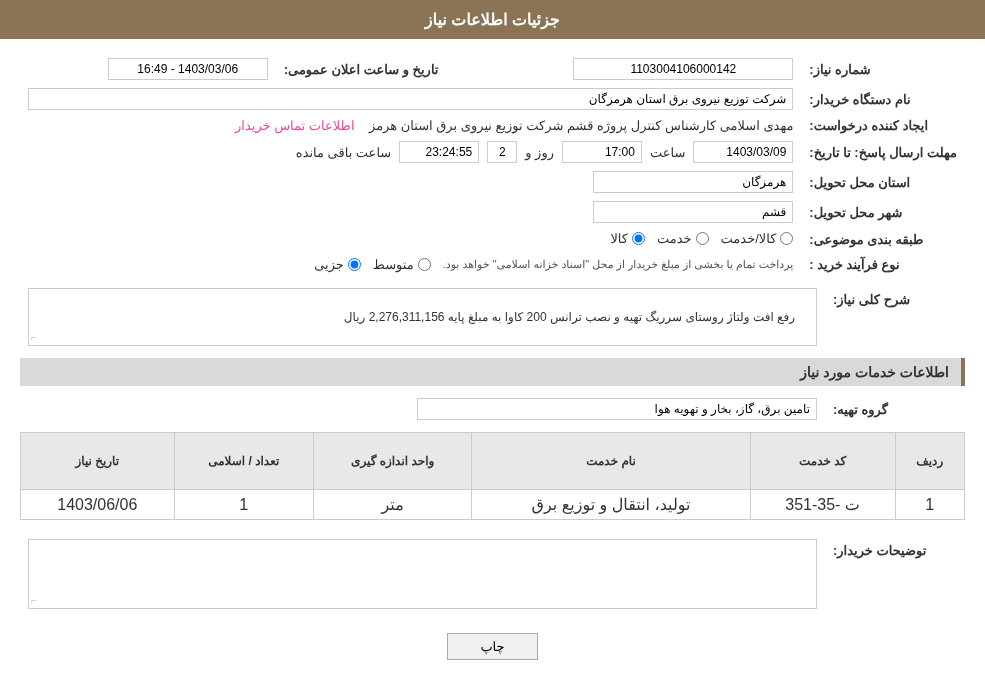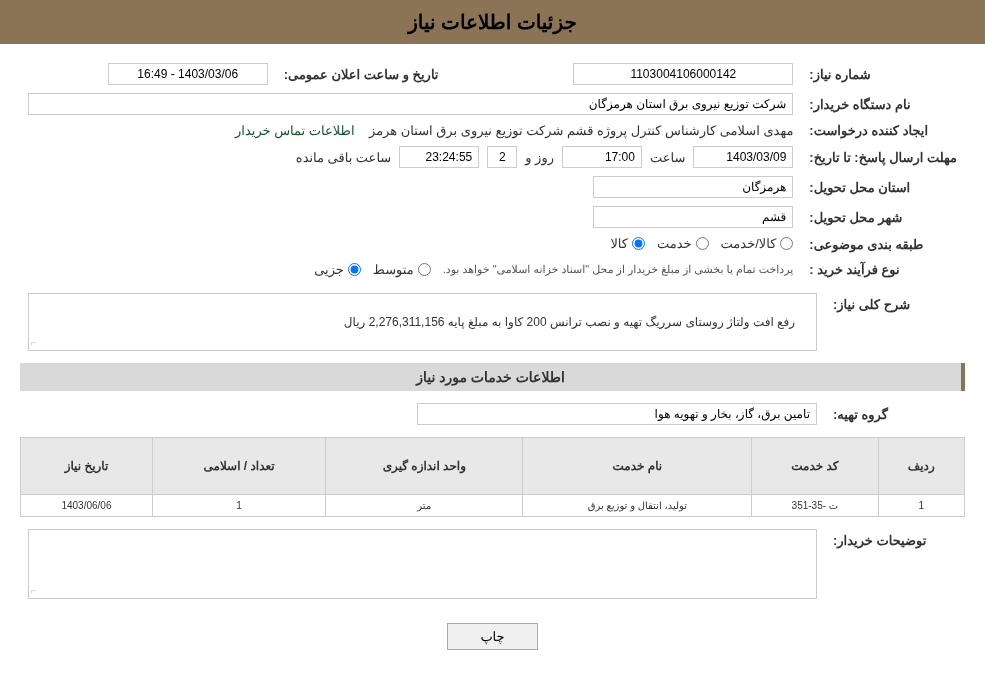--- a/index.html
+++ b/index.html
@@ -11,24 +11,24 @@
       color: #333;
     }
     .page-wrapper {
       max-width: 985px;
       margin: 0 auto;
       background: #fff;
       min-height: 691px;
     }
     .header-bar {
       background: #8B7355;
-      color: #000000;
+      color: #ffffff;
       text-align: center;
       padding: 10px 0;
-      font-size: 20px;
+      font-size: 16px;
       font-weight: bold;
     }
     .content {
       padding: 15px 20px;
     }
     .info-table {
       width: 100%;
       border-collapse: collapse;
       margin-bottom: 8px;
     }
@@ -57,31 +57,30 @@
     }
     .input-box-inline {
       border: 1px solid #ccc;
       background: #fff;
       padding: 3px 6px;
       font-family: Tahoma, Arial, sans-serif;
       font-size: 12px;
       direction: rtl;
     }
     .link-blue {
-      color: #14532d;
+      color: #ec4899;
       text-decoration: none;
     }
     .section-title {
       background: #d9d9d9;
       font-weight: bold;
       padding: 6px 12px;
       margin: 2px 0 8px 0;
       font-size: 14px;
       border-right: 4px solid #8B7355;
-      text-align: center;
     }
     .radio-group {
       display: inline-flex;
       align-items: center;
       gap: 12px;
       direction: rtl;
     }
     .radio-item {
       display: flex;
       align-items: center;
@@ -97,21 +96,21 @@
       border: 1px solid #ccc;
       padding: 21px 8px;
       text-align: center;
       font-weight: bold;
       font-size: 12px;
     }
     .services-table td {
       border: 1px solid #ccc;
       padding: 5px 8px;
       text-align: center;
-      font-size: 10px;
+      font-size: 16px;
     }
     .footer-buttons {
       display: flex;
       justify-content: center;
       gap: 20px;
       margin-top: 20px;
       padding-bottom: 20px;
     }
     .btn {
       padding: 5px 32px;
@@ -291,21 +290,21 @@
             <td>1</td>
             <td>ت -35-351</td>
             <td>تولید، انتقال و توزیع برق</td>
             <td>متر</td>
             <td>1</td>
             <td>1403/06/06</td>
           </tr>
         </tbody>
     </table>
 
-    <table class="info-table" style="margin-top:8px;">
+    <table class="info-table" style="margin-top:15px;">
       <tbody>
           <tr>
         <td class="label-cell" style="vertical-align:top; padding-top:8px;">توضیحات خریدار:</td>
         <td class="value-cell">
           <div style="border:1px solid #ccc; background:#fff; min-height:70px; padding:6px; text-align:right; direction:rtl; font-size:12px; position:relative;">
             <div style="position:absolute; bottom:2px; left:2px; color:#ccc; font-size:10px;">⌐</div>
           </div>
         </td>
       </tr>
     </tbody>

